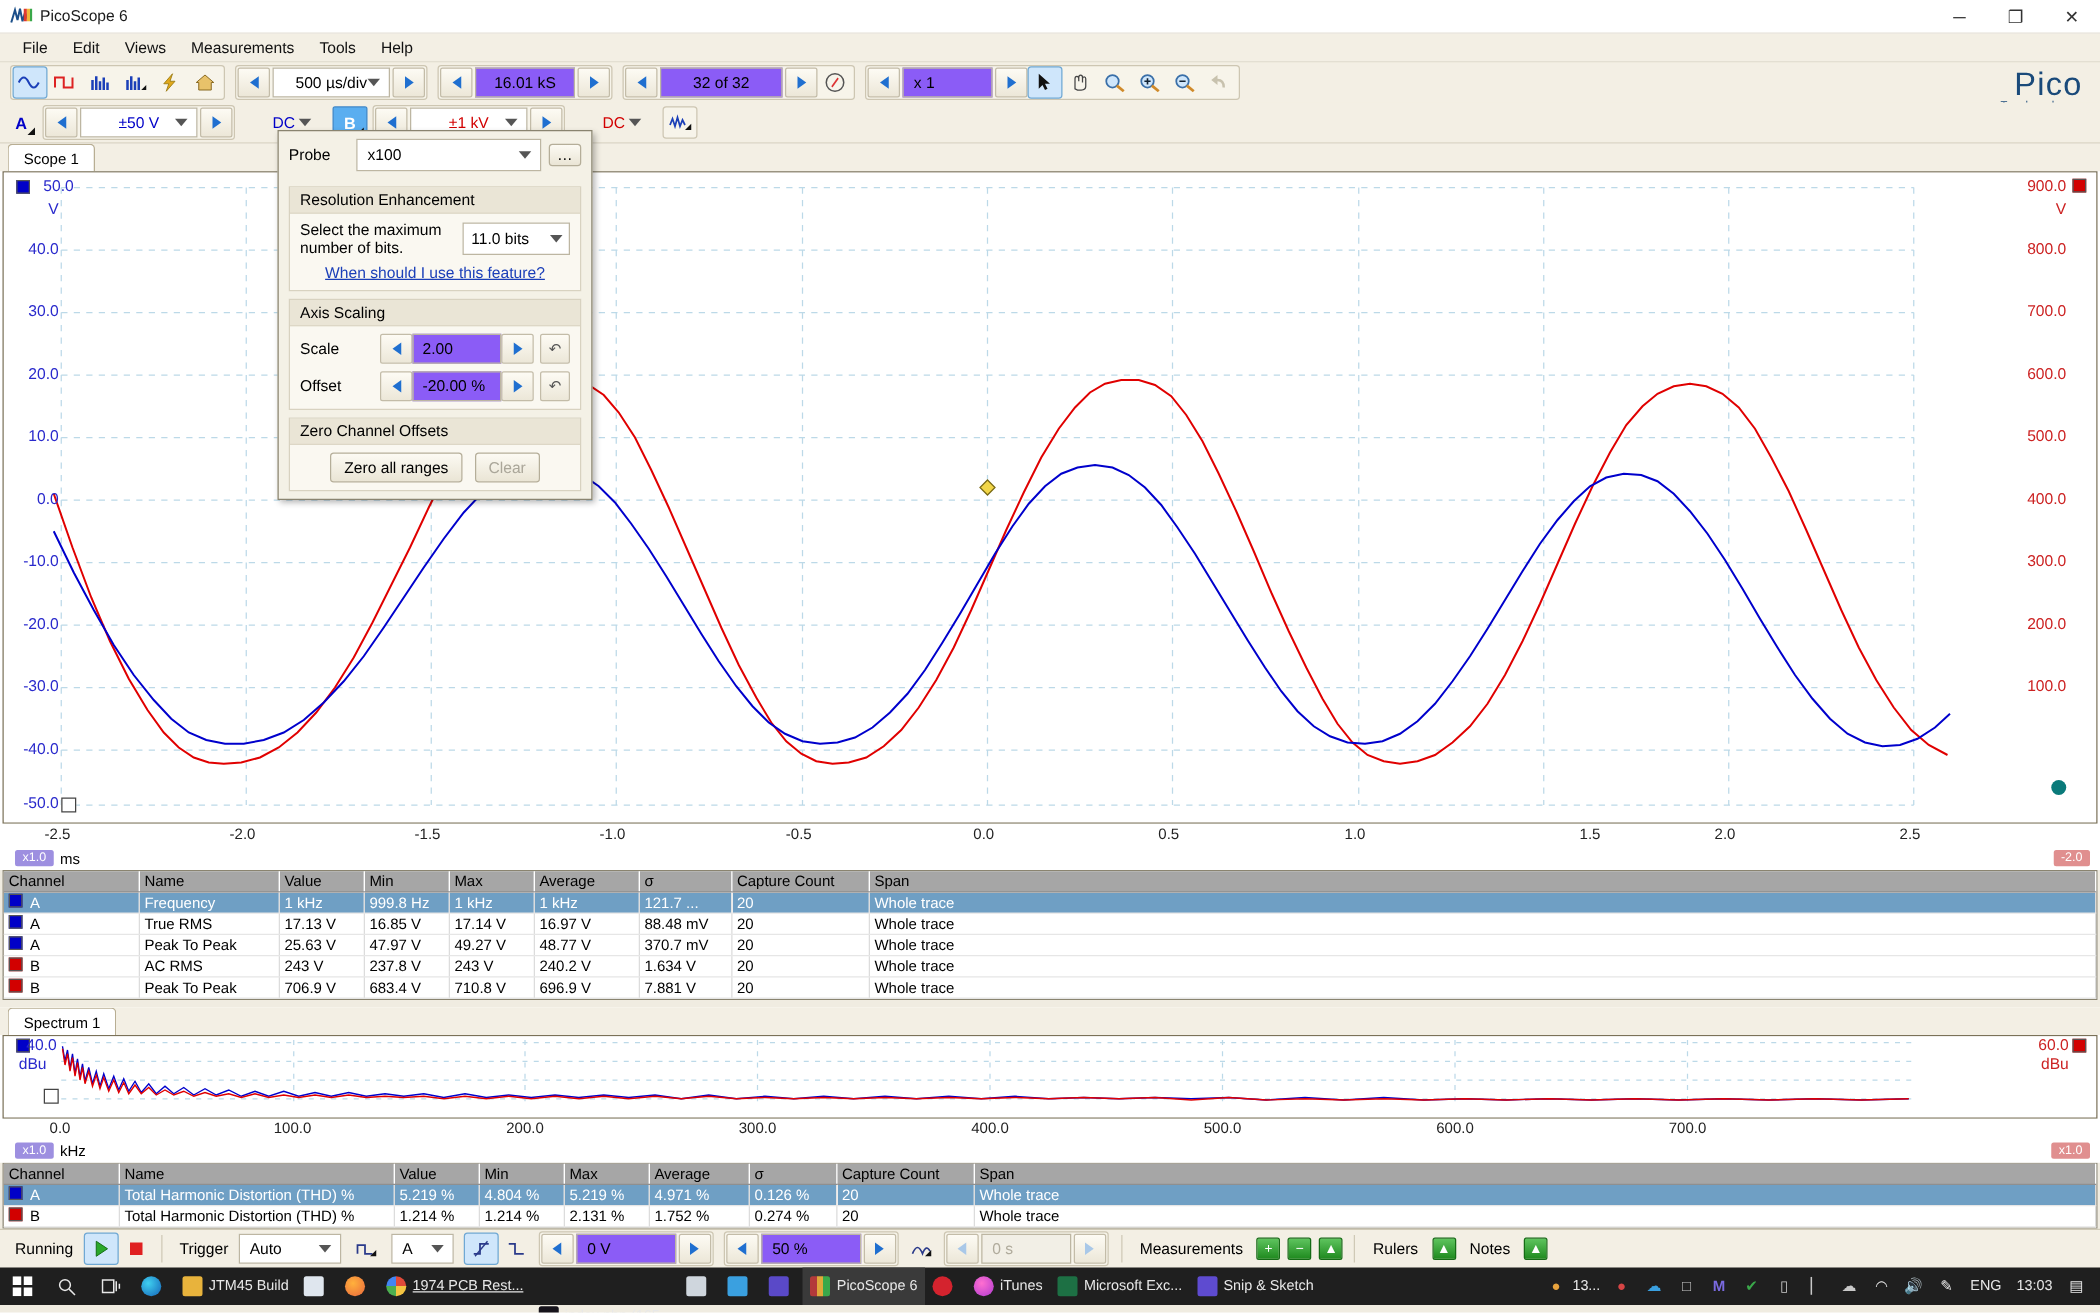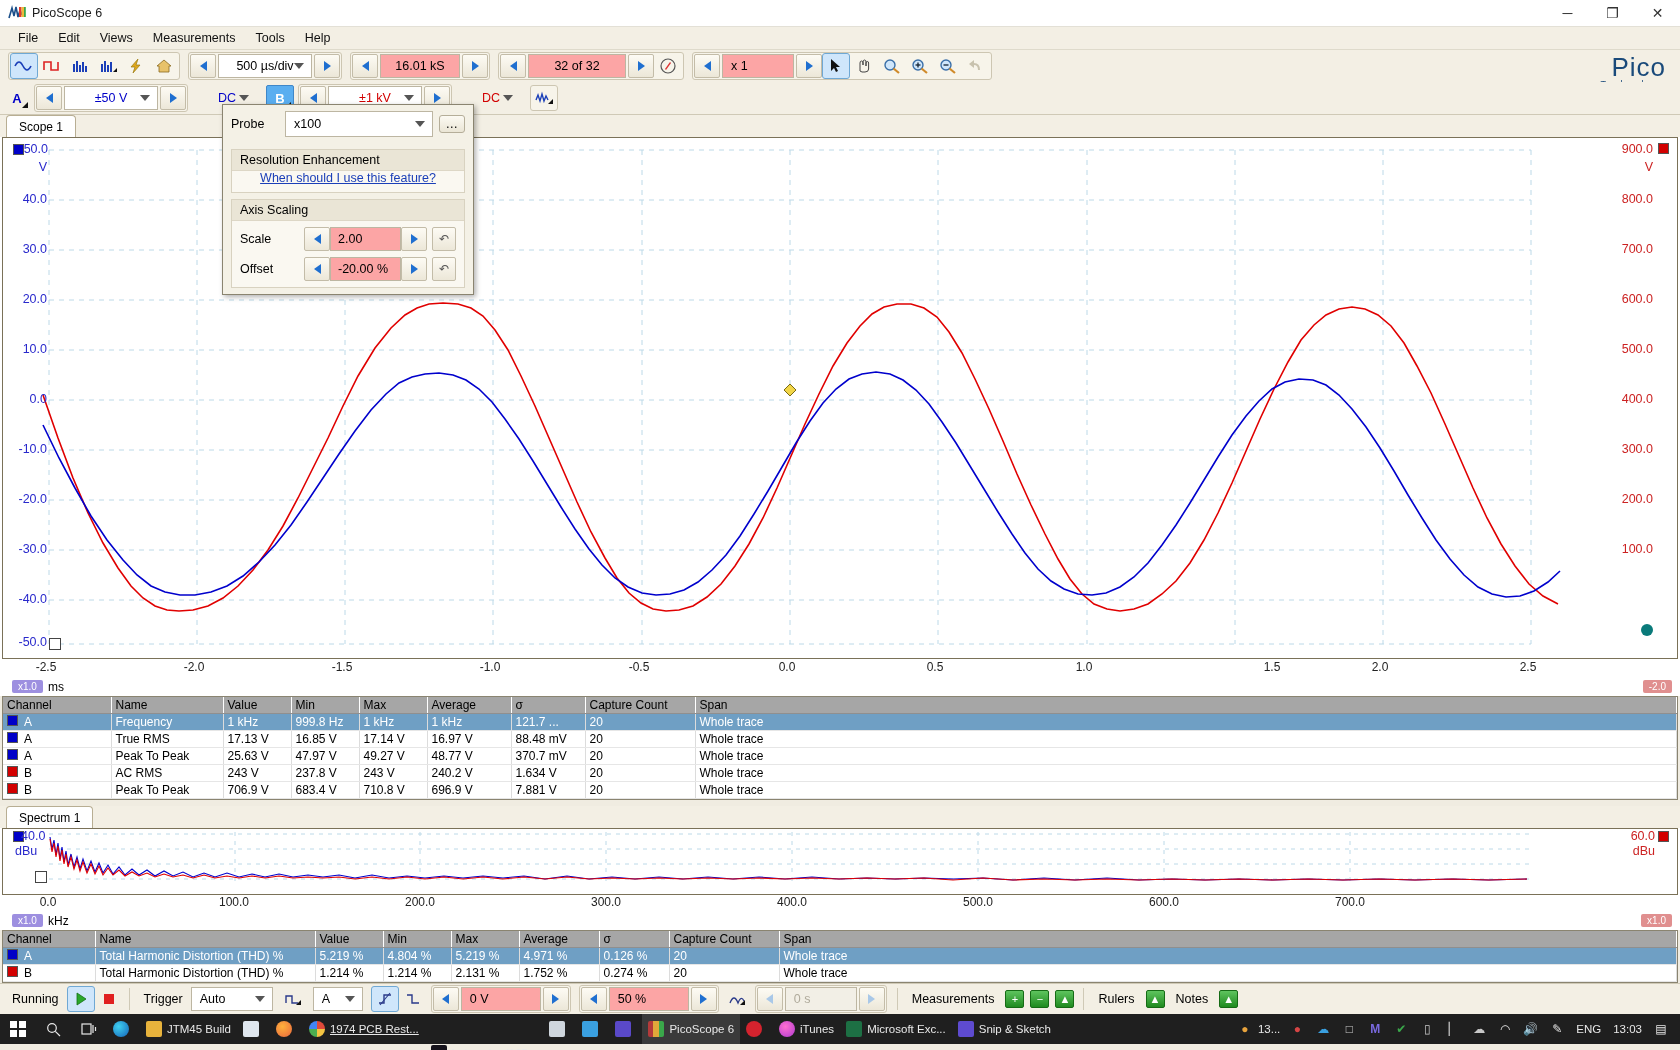--- a/index.html
+++ b/index.html
@@ -33,21 +33,21 @@
   .tbtn.sel{background:#cfe6fb;border:1px solid #6fa8d4;}
   .arrowbtn{width:24px;height:22px;border:1px solid #c3bca8;background:linear-gradient(#fdfbf4,#ece7d8);
             display:flex;align-items:center;justify-content:center;border-radius:2px;}
   .arrowbtn .tri{width:0;height:0;}
   .tri-l{border-top:5px solid transparent;border-bottom:5px solid transparent;border-right:7px solid #1f6fd0;}
   .tri-r{border-top:5px solid transparent;border-bottom:5px solid transparent;border-left:7px solid #1f6fd0;}
   .tri-d{border-left:5px solid transparent;border-right:5px solid transparent;border-top:6px solid #555;}
   .combo{height:22px;background:#fff;border:1px solid #bdb6a2;display:flex;align-items:center;
          justify-content:center;position:relative;font-size:12.5px;}
   .combo .cd{position:absolute;right:7px;top:8px;}
-  .val{height:22px;background:#fca5a5;border:1px solid #bdb6a2;display:flex;align-items:center;
+  .val{height:22px;background:#8b5cf6;border:1px solid #bdb6a2;display:flex;align-items:center;
        justify-content:center;font-size:12.5px;}
   .chanbtn{width:26px;height:24px;display:flex;align-items:center;justify-content:center;
            font-weight:bold;font-size:13px;position:relative;border-radius:2px;}
   .chanbtn .corner{position:absolute;right:2px;bottom:2px;width:0;height:0;
       border-left:6px solid transparent;border-bottom:6px solid #111;}
   .chanbtn.sel{background:#5aaef0;color:#fff;border:1px solid #3f87c8;}
   .logo{position:absolute;right:14px;top:2px;text-align:right;}
   .logo .l1{font-size:26px;color:#1a4a7a;letter-spacing:1px;font-family:"Liberation Sans",sans-serif;}
   .logo .l2{font-size:9px;color:#1a4a7a;letter-spacing:2px;margin-top:-4px;}
 
@@ -386,21 +386,21 @@
                  L1503 459 L1517 458 L1531 453 L1545 444 L1557 433" fill="none" stroke="#0000cc" stroke-width="1.6"></path>
 
         <g>
           <path d="M787 246 L793 252 L787 258 L781 252 Z" fill="#f2d648" stroke="#7a6a14" stroke-width="1"></path>
         </g>
       </svg>
 
       <div style="position:absolute;left:10px;top:6px;">
         <span class="swatch" style="background:#0000c8;"></span>
       </div>
-      <div class="ylab" style="left:1px;top:4px;width:44px;">50.0</div>
+      <div class="ylab" style="left:12px;top:4px;width:44px;">50.0</div>
       <div class="ylab" style="left:0;top:22px;width:44px;">V</div>
       <div class="ylab" style="left:0;top:54px;width:44px;">40.0</div>
       <div class="ylab" style="left:0;top:104px;width:44px;">30.0</div>
       <div class="ylab" style="left:0;top:154px;width:44px;">20.0</div>
       <div class="ylab" style="left:0;top:204px;width:44px;">10.0</div>
       <div class="ylab" style="left:0;top:254px;width:44px;">0.0</div>
       <div class="ylab" style="left:0;top:304px;width:44px;">-10.0</div>
       <div class="ylab" style="left:0;top:354px;width:44px;">-20.0</div>
       <div class="ylab" style="left:0;top:404px;width:44px;">-30.0</div>
       <div class="ylab" style="left:0;top:454px;width:44px;">-40.0</div>
@@ -842,20 +842,30 @@
       <span style="width:54px;font-size:12.5px;">Probe</span>
       <div class="combo" style="flex:1;height:24px;justify-content:flex-start;padding-left:8px;">
         <span>x100</span>
         <span class="cd tri tri-d" style="top:9px;"></span>
       </div>
       <div class="pbtn" style="margin-left:6px;padding:3px 6px;line-height:10px;">…</div>
     </div>
 
     <div class="pgroup">
       <div class="ghead">Resolution Enhancement</div>
+      <div class="prow" style="align-items:center;">
+        <div style="flex:1;font-size:12.5px;line-height:14px;">
+          <div>Select the maximum</div>
+          <div>number of bits.</div>
+        </div>
+        <div class="combo" style="width:78px;height:24px;justify-content:flex-start;padding-left:6px;">
+          <span>11.0 bits</span>
+          <span class="cd tri tri-d" style="top:9px;right:5px;"></span>
+        </div>
+      </div>
       <div style="text-align:center;padding:0 0 7px 0;">
         <span class="plink">When should I use this feature?</span>
       </div>
     </div>
 
     <div class="pgroup">
       <div class="ghead">Axis Scaling</div>
       <div class="prow">
         <span style="flex:1;font-size:12.5px;">Scale</span>
         <div class="arrowbtn">
@@ -873,15 +883,22 @@
             <div class="tri tri-l"></div>
           </div>
         <div class="val" style="width:62px;justify-content:flex-start;padding-left:7px;">-20.00 %</div>
         <div class="arrowbtn">
             <div class="tri tri-r"></div>
           </div>
         <div class="revert" style="margin-left:5px;">↶</div>
       </div>
     </div>
 
+    <div class="pgroup">
+      <div class="ghead">Zero Channel Offsets</div>
+      <div class="prow" style="justify-content:center;">
+        <div class="pbtn">Zero all ranges</div>
+        <div class="pbtn dis" style="margin-left:10px;">Clear</div>
+      </div>
+    </div>
   </div>
 
 </div>
 
 </body></html>

